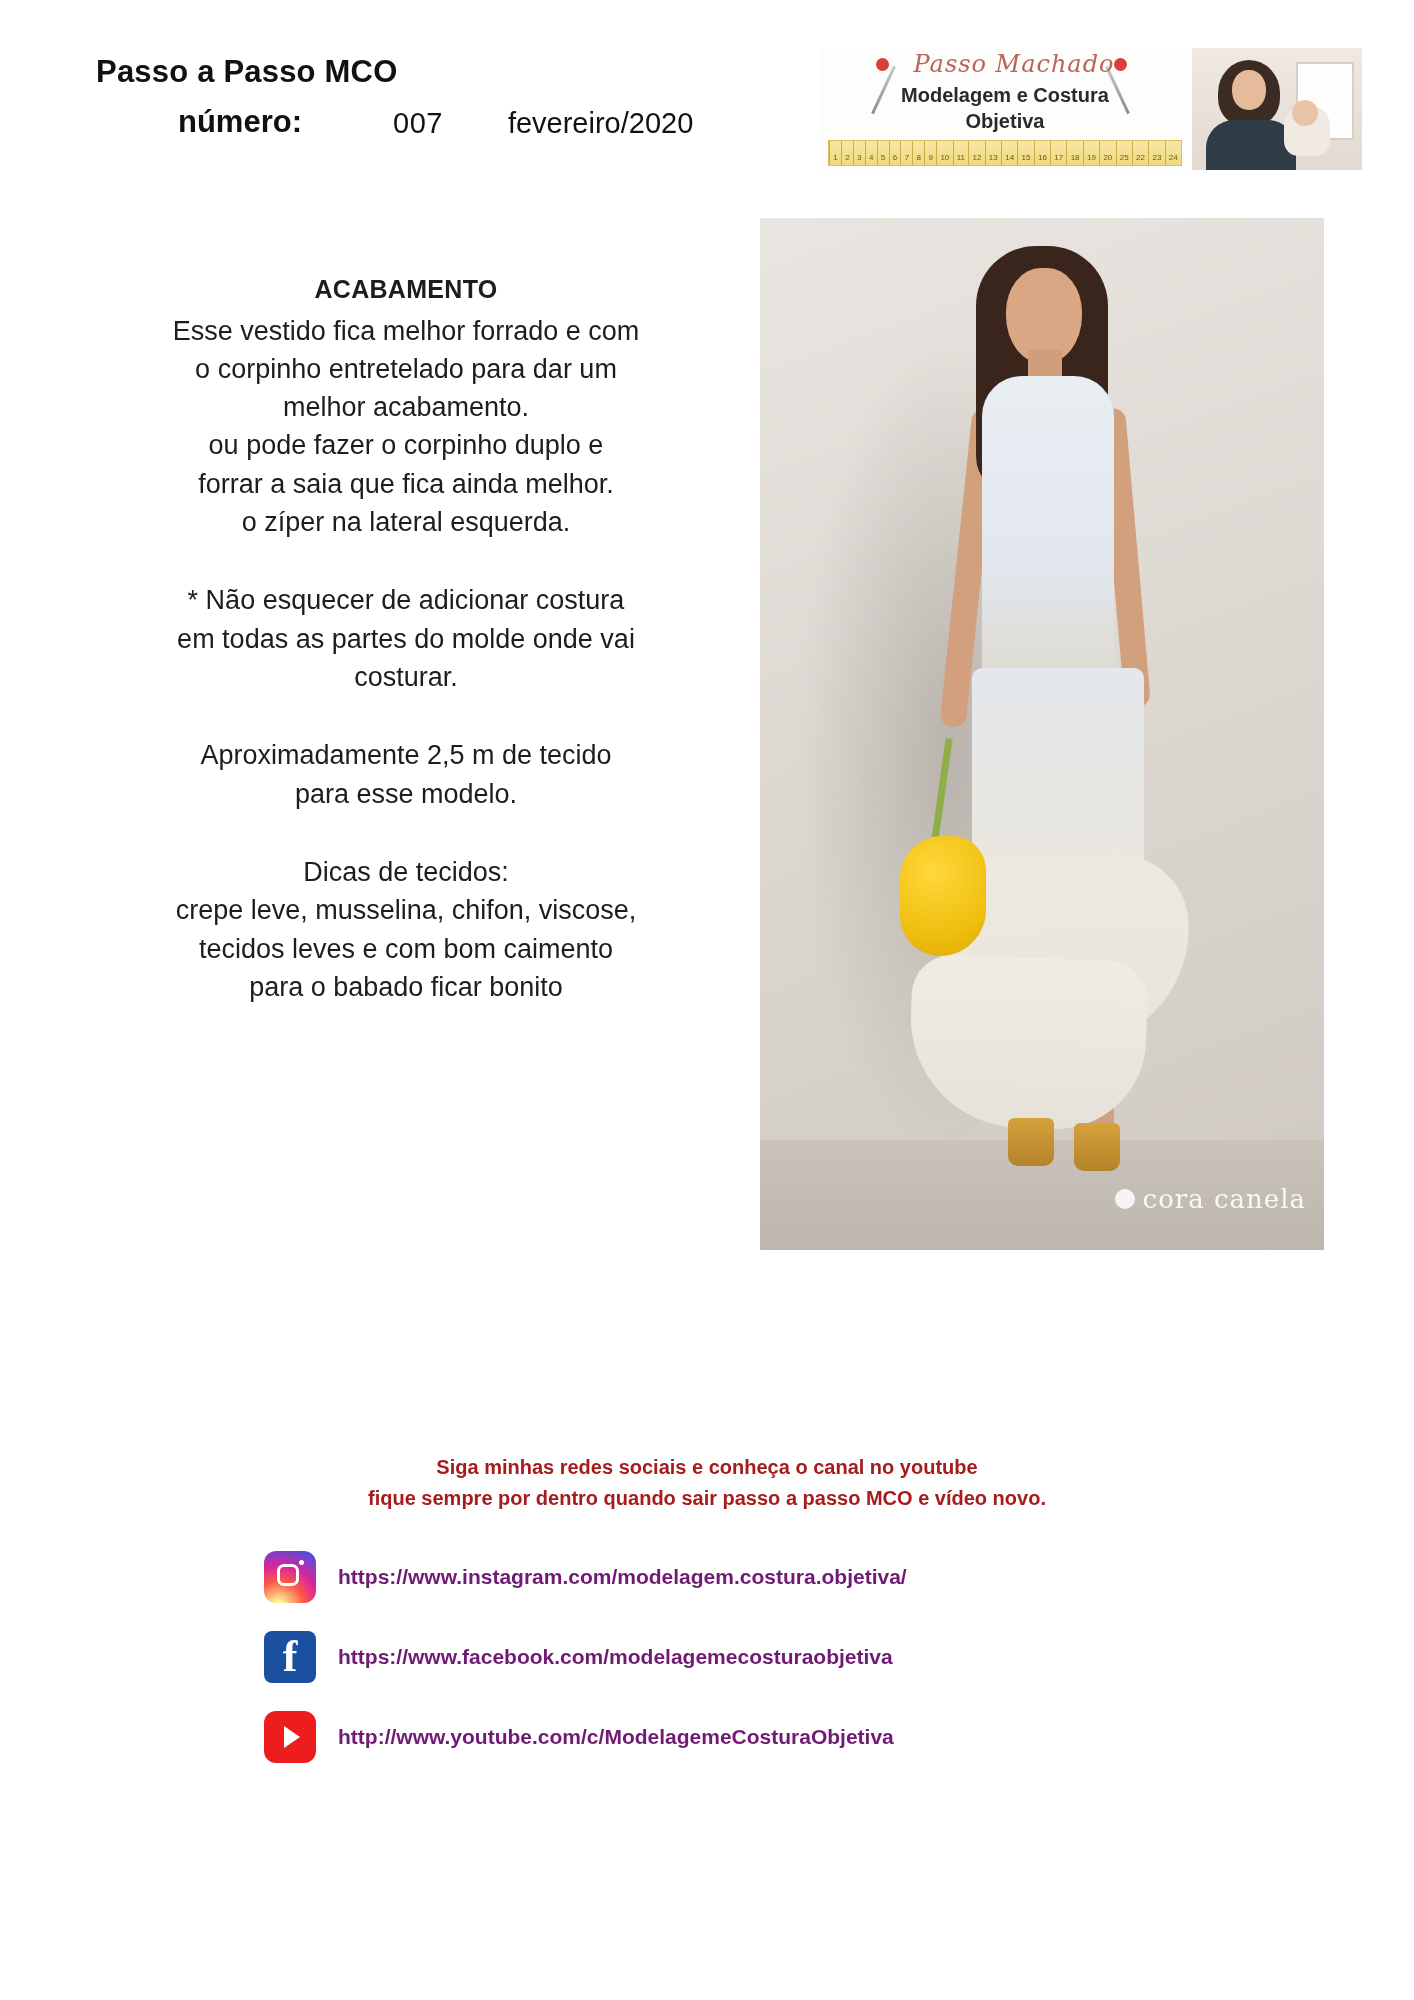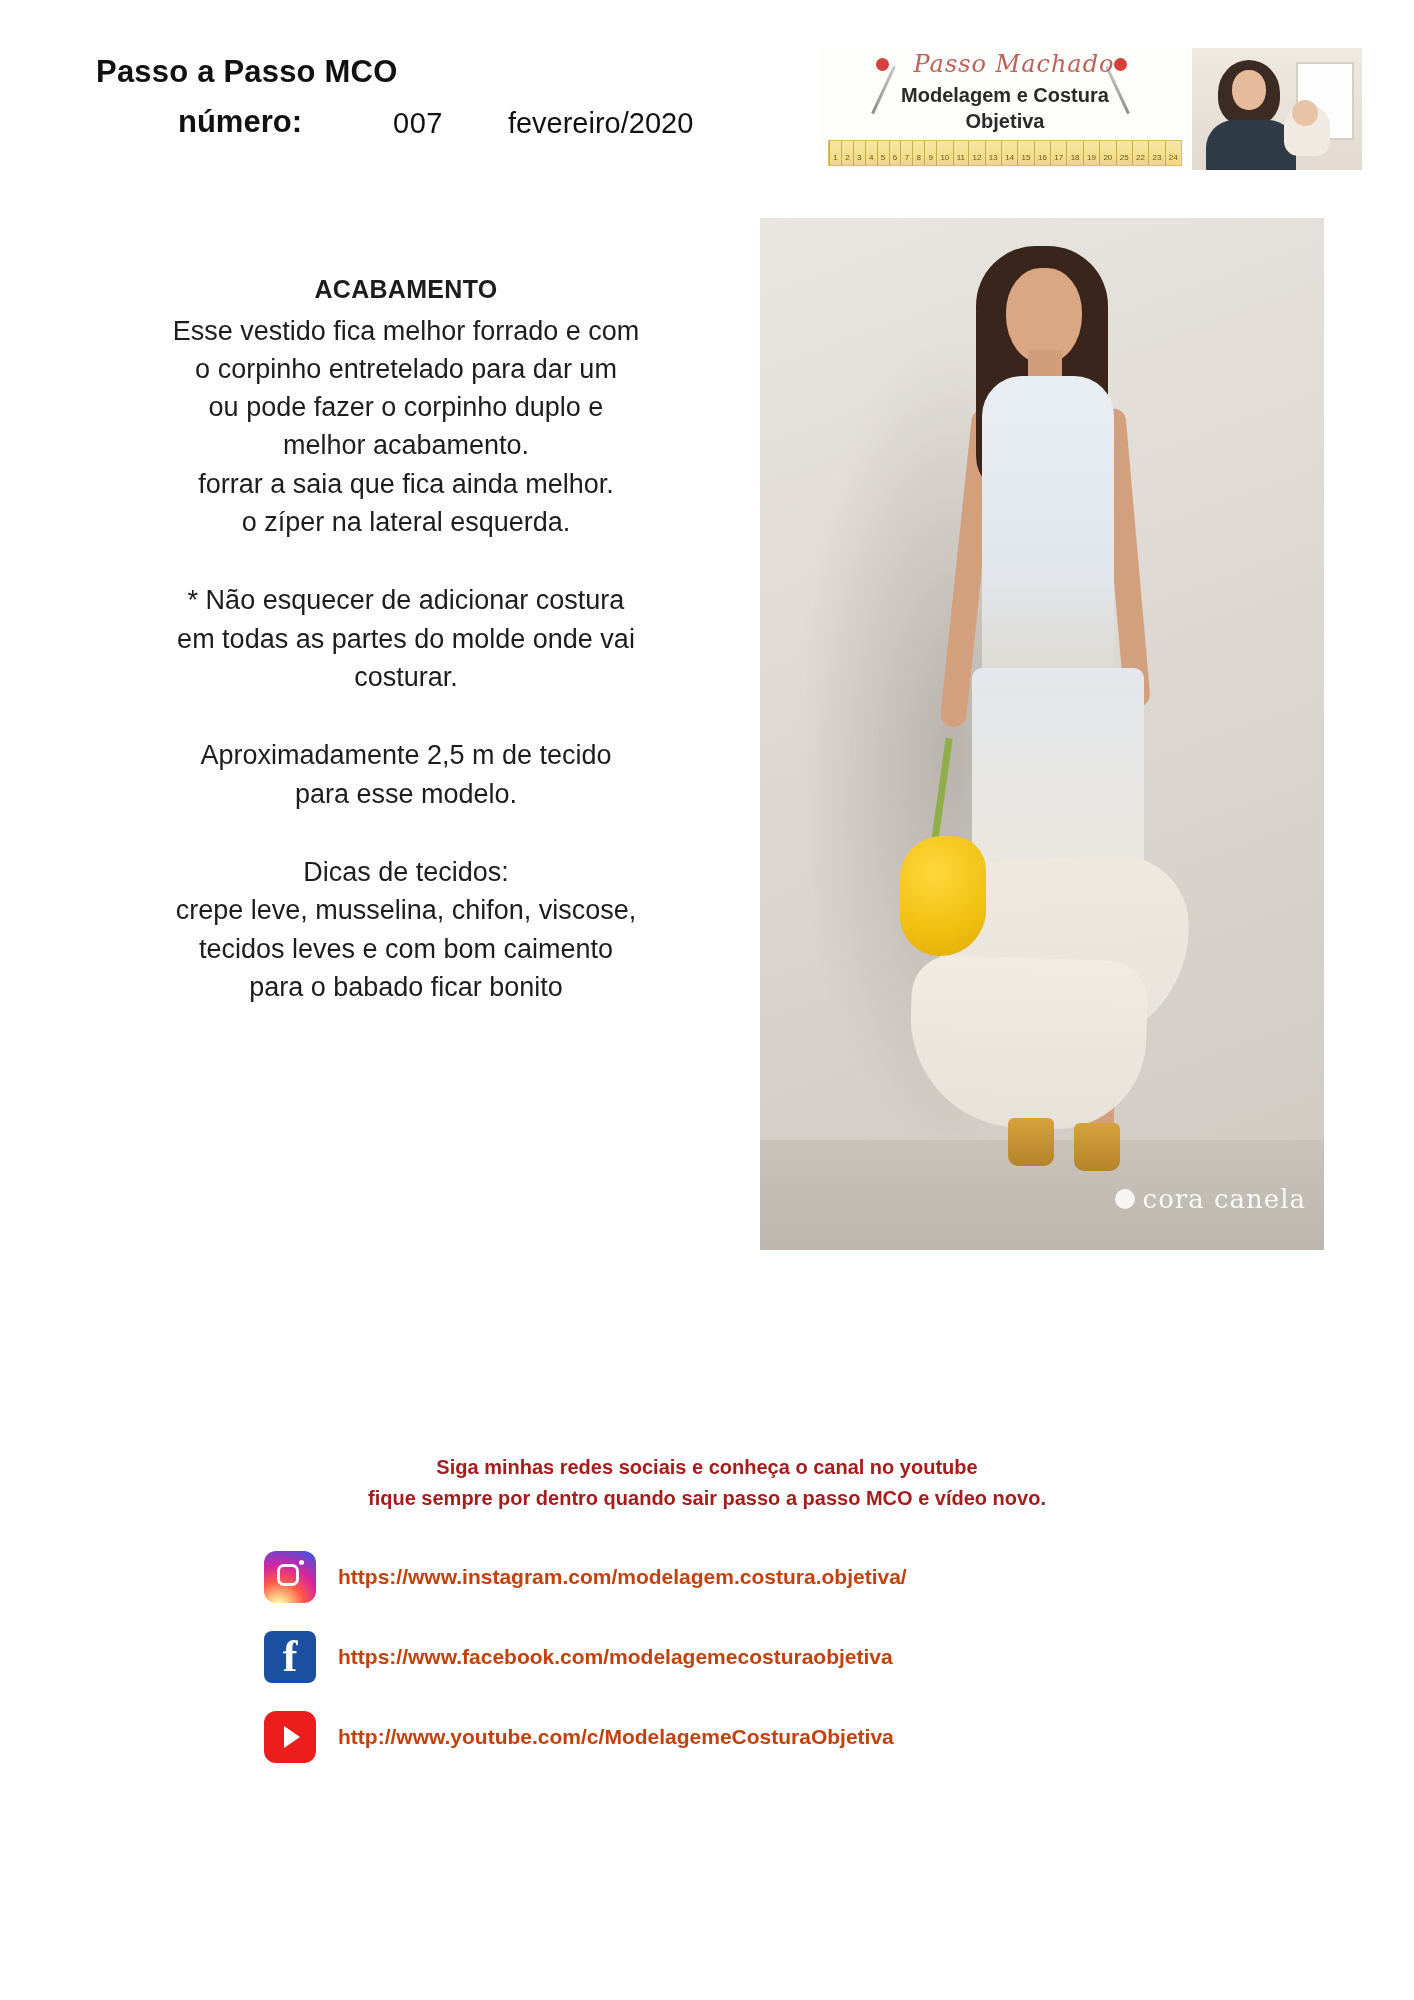--- a/index.html
+++ b/index.html
@@ -389,21 +389,21 @@
     content: "";
     position: absolute; left: 20px; top: 15px;
     border-left: 16px solid #fff;
     border-top: 11px solid transparent;
     border-bottom: 11px solid transparent;
   }
   .social-link {
     margin-left: 22px;
     font-size: 21px;
     font-weight: bold;
-    color: #c2410c;
+    color: #701a75;
     text-decoration: none;
   }
 </style>
 </head>
 <body>
 
 <div class="header">
 
   <div class="title-block">
     <div class="title-line1">Passo a Passo MCO</div>
@@ -459,22 +459,22 @@
     <div class="av-baby"></div>
     <div class="av-baby-head"></div>
   </div>
 </div>
 
 <div class="text-col">
   <div class="heading">ACABAMENTO</div>
 
   <p class="para">Esse vestido fica melhor forrado e com</p>
   <p class="para">o corpinho entretelado para dar um</p>
+  <p class="para">melhor acabamento.</p>
   <p class="para">ou pode fazer o corpinho duplo e</p>
-  <p class="para">melhor acabamento.</p>
   <p class="para">forrar a saia que fica ainda melhor.</p>
   <p class="para">o zíper na lateral esquerda.</p>
 
   <div class="gap"></div>
 
   <p class="para">* Não esquecer de adicionar costura</p>
   <p class="para">em todas as partes do molde onde vai</p>
   <p class="para">costurar.</p>
 
   <div class="gap"></div>

